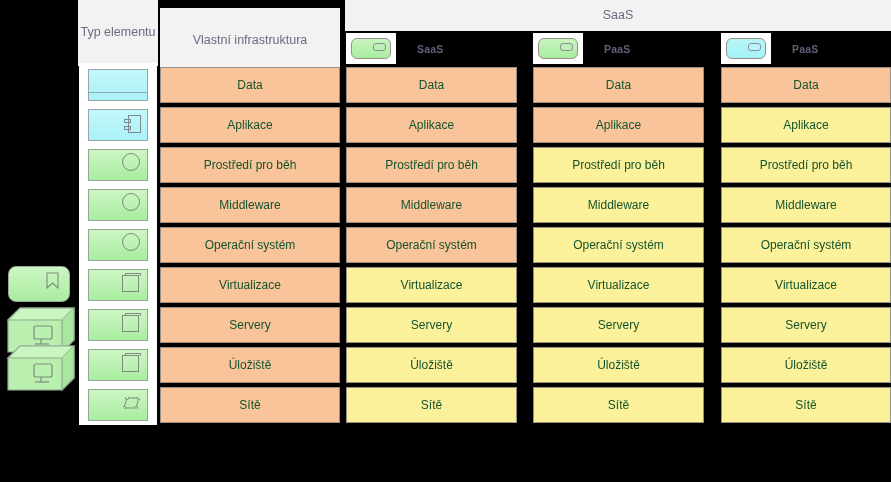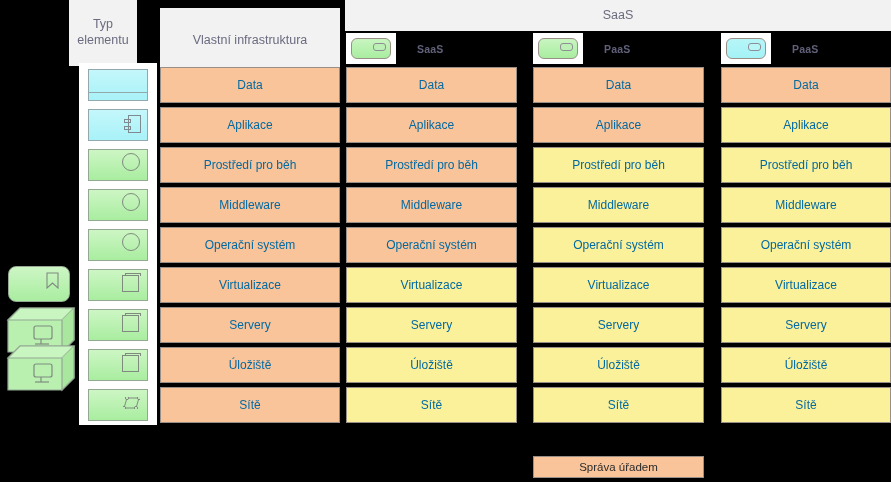--- a/index.html
+++ b/index.html
@@ -16,21 +16,21 @@
   .hdr{
     position:absolute;
     background:#f2f2f2;
     color:#6b6b80;
     display:flex;align-items:center;justify-content:center;
     text-align:center;
     font-size:12.5px;
     line-height:1.25;
     box-sizing:border-box;
   }
-  .hdr-typ{left:69px;top:0px;width:68px;height:66px;}
+  .hdr-typ{left:78px;top:0px;width:80px;height:66px;}
   .hdr-own{left:160px;top:8px;width:180px;height:66px;}
   .hdr-cloud{left:345px;top:0px;width:546px;height:31px;}
 
   
   .panel-white{position:absolute;background:#ffffff;}
   .pw-icons{left:79px;top:63px;width:78px;height:362px;}
   .pw-tog1{left:346px;top:33px;width:50px;height:31px;}
   .pw-tog2{left:533px;top:33px;width:50px;height:31px;}
   .pw-tog3{left:721px;top:33px;width:50px;height:31px;}
 
@@ -74,21 +74,21 @@
   .t3{left:726px;}
 
   
   .cell{
     position:absolute;
     height:36px;
     border:1px solid #9a8f86;
     box-sizing:border-box;
     display:flex;align-items:center;justify-content:center;
     font-size:12px;
-    color:#0369a1;
+    color:#14532d;
     white-space:nowrap;
   }
   .c-orange{background:#f9c49a;}
   .c-yellow{background:#fbf19a;}
 
   
   .ic{
     position:absolute;
     left:88px;
     width:60px;height:32px;
@@ -342,15 +342,14 @@
         <span>Sítě</span>
       </div>
       <div class="cell c-yellow" style="left: 533px; width: 171px; top: 387px;">
         <span>Sítě</span>
       </div>
       <div class="cell c-yellow" style="left: 721px; width: 170px; top: 387px;">
         <span>Sítě</span>
       </div>
     </div>
 
-  <div class="leg leg-o">Správa úřadem</div>
 
 </div>
 
 </body></html>

